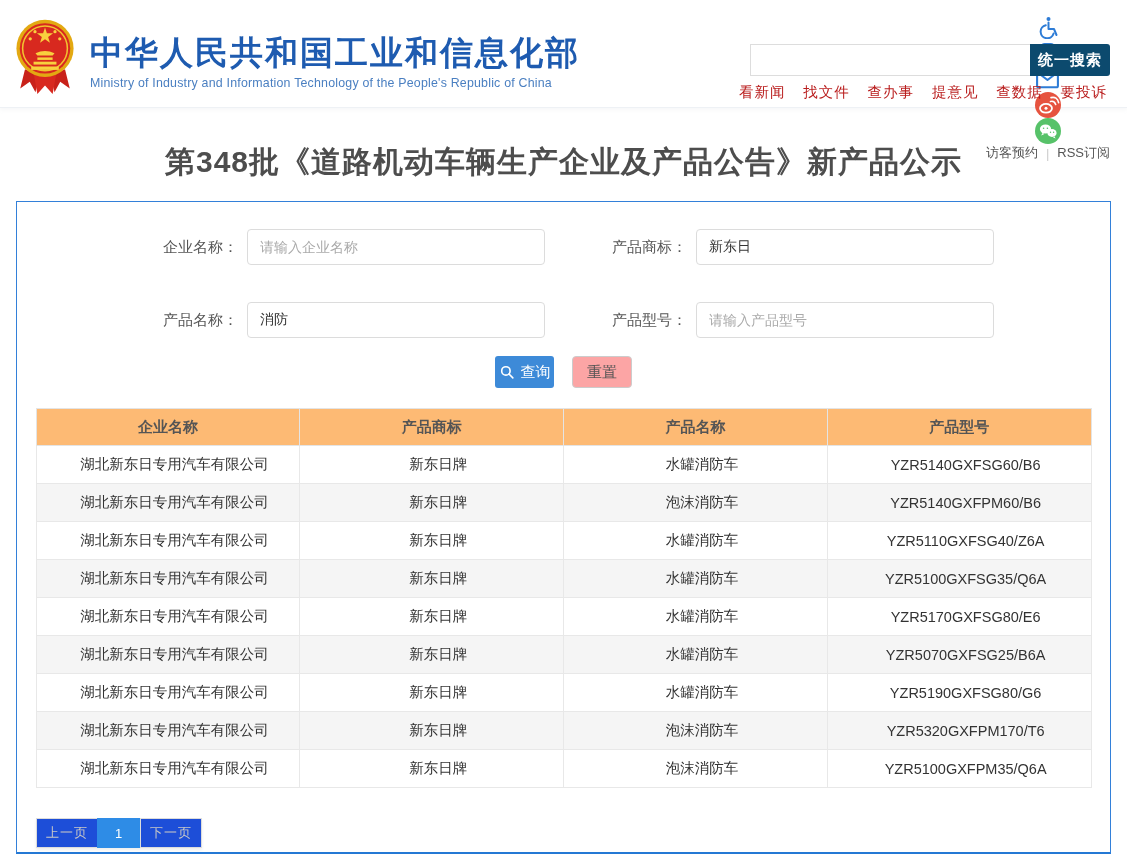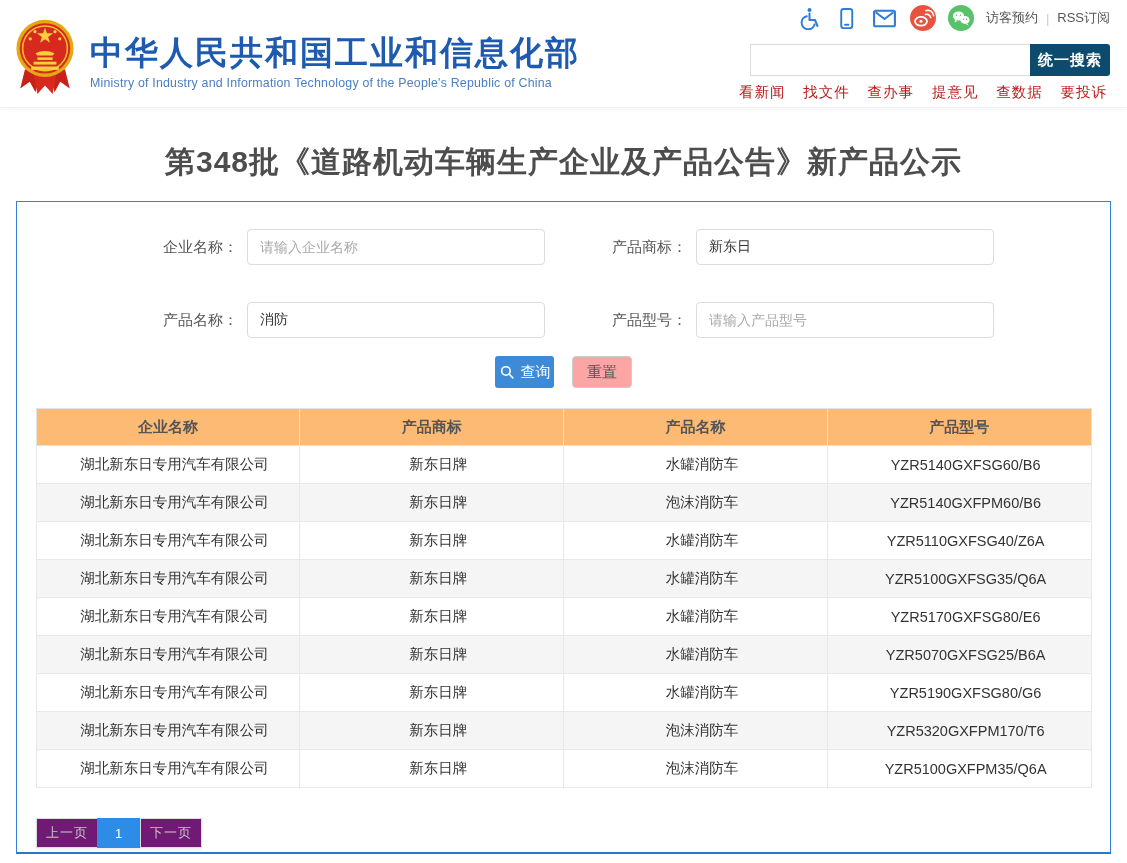--- a/index.html
+++ b/index.html
@@ -8,21 +8,21 @@
     font-family:"Liberation Sans","DejaVu Sans",sans-serif; color:#333;
   }
   
   .header { position:relative; height:108px; background:#fff; border-bottom:1px solid #eef1f5; box-shadow:0 2px 4px rgba(180,190,200,.12); }
   .logo-wrap { position:absolute; left:14px; top:16px; display:flex; align-items:flex-start; }
   .emblem { width:62px; height:80px; margin-right:14px; }
   .site-title { font-size:33px; font-weight:bold; color:#1e5bb0; letter-spacing:2px; line-height:1.15; margin-top:18px; }
   .site-subtitle { font-size:12.4px; color:#4a7fc1; margin-top:4px; letter-spacing:.2px; }
 
   .header-right { position:absolute; top:0; right:17px; width:395px; height:108px; }
-  .icon-row { position:absolute; top:5px; right:0; display:flex; align-items:center; }
+  .icon-row { position:absolute; top:14px; right:0; display:flex; align-items:center;flex-direction:column; }
   .icon-btn { width:26px; height:26px; margin-left:12px; display:flex; align-items:center; justify-content:center; cursor:pointer; }
   .quick-links { margin-left:12px; font-size:13px; color:#555; display:flex; align-items:center; white-space:nowrap; }
   .quick-links a { color:#555; text-decoration:none; cursor:pointer; }
   .quick-sep { color:#ccc; margin:0 8px; }
 
   .search-row { position:absolute; top:44px; right:0; display:flex; }
   .search-input { width:280px; height:32px; border:1px solid #ddd; border-right:none; padding:0 10px; font-size:13px; outline:none; }
   .search-btn { width:80px; height:32px; background:#0c4a6e; color:#fff; font-size:15px; font-weight:bold; border:none; border-radius:0 3px 3px 0; cursor:pointer; letter-spacing:1px; }
 
   .nav-row { position:absolute; top:83px; right:3px; width:368px; display:flex; justify-content:space-between; }
@@ -46,21 +46,21 @@
   .btn-reset { width:60px; height:32px; background:#fca5a5; border:1px solid #ccc; border-radius:4px; color:#555; font-size:15px; cursor:pointer; }
 
   
   .result-table { width:1056px; margin:20px auto 0; border-collapse:collapse; table-layout:fixed; }
   .result-table th { height:37px; background:#fdba74; border:1px solid #e4e4e4; font-size:15px; font-weight:600; color:#555; text-align:center; }
   .result-table td { height:38px; border:1px solid #e8e8e8; font-size:14.5px; color:#333; text-align:center; padding-left:13px; overflow:hidden; white-space:nowrap; }
   .result-table tbody tr:nth-child(even) td { background:#f5f5f5; }
 
   
   .pagination { display:inline-flex; margin:30px 0 0 19px; box-shadow:0 2px 3px rgba(0,0,0,.07); }
-  .page-btn { min-width:62px; height:30px; border:1px solid #dcdcdc; background:#701a75; color:#c6c6c6; font-size:13px; display:flex; align-items:center; justify-content:center; cursor:pointer; margin-left:-1px; letter-spacing:1px; }
+  .page-btn { min-width:62px; height:30px; border:1px solid #dcdcdc; background:#1d4ed8; color:#c6c6c6; font-size:13px; display:flex; align-items:center; justify-content:center; cursor:pointer; margin-left:-1px; letter-spacing:1px; }
   .page-btn:first-child { margin-left:0; }
   .page-btn.active { min-width:44px; background:#2e8ce6; border-color:#2e8ce6; color:#fff; }
 
   svg { display:block; }
 </style>
 </head>
 <body>
 
 <div class="header">
   <div class="logo-wrap">

